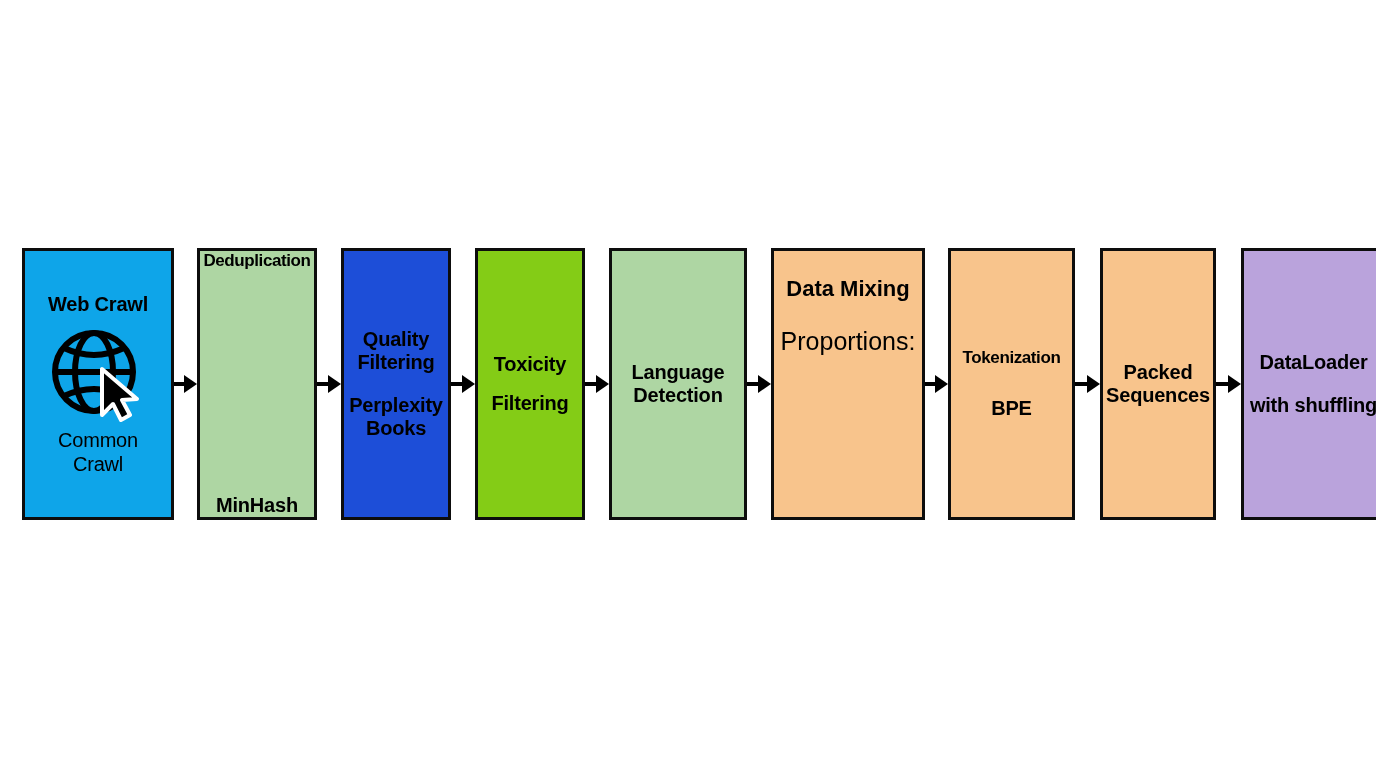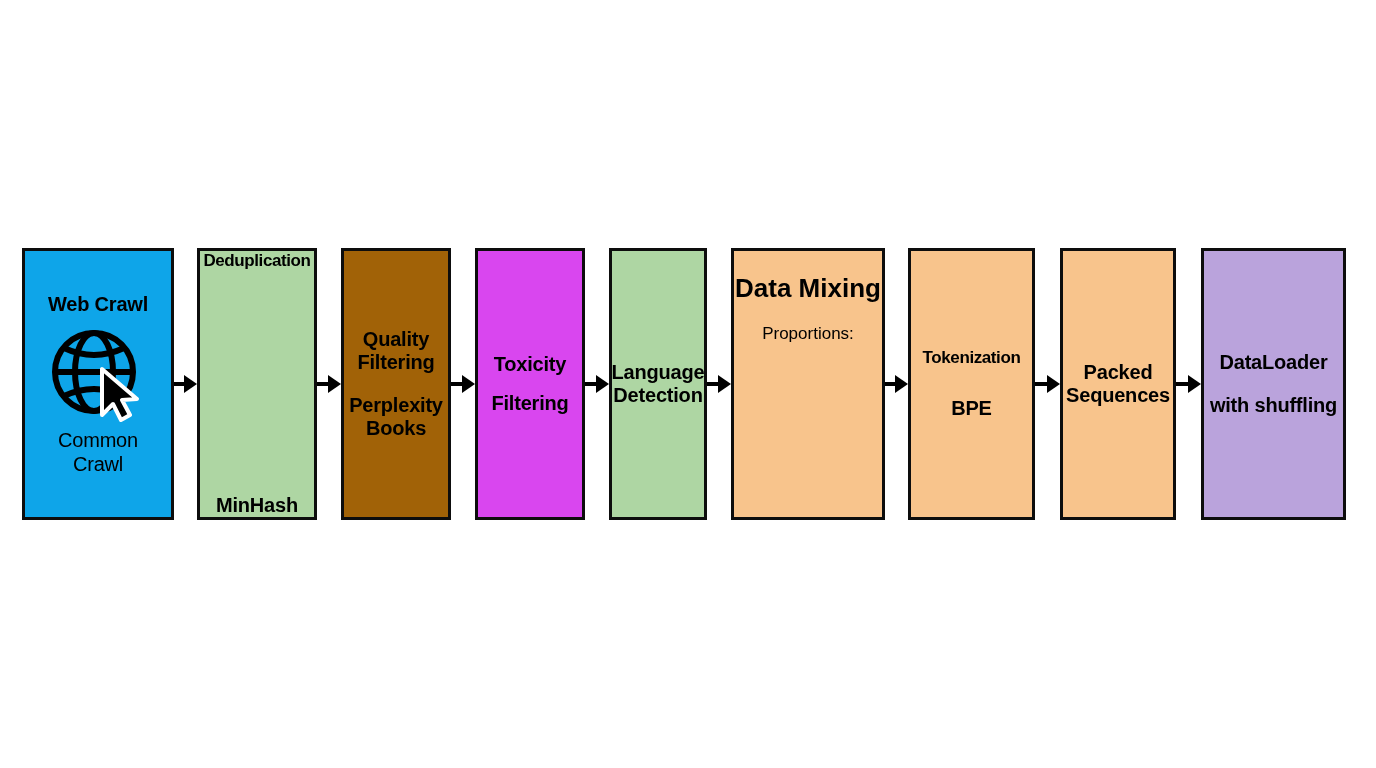--- a/index.html
+++ b/index.html
@@ -102,27 +102,27 @@
   .globe-wrap svg { display: block; }
   .twoline {
     font-size: 20px;
     line-height: 24px;
     letter-spacing: -0.2px;
     text-align: right;
   }
   
   .mix-title {
     font-weight: bold;
-    font-size: 26px;
+    font-size: 22px;
     line-height: 23px;
   }
   .mix-sub {
-    font-size: 17px;
-    line-height: 23px;
-    margin-top: 22px;
+    font-size: 25px;
+    line-height: 23px;
+    margin-top: 30px;
   }
   .mix-table {
     margin-top: 20px;
     width: 132px;
     border-collapse: collapse;
     font-size: 20px;
     line-height: 25px;
   }
   .mix-table td {
     padding: 0;
@@ -168,43 +168,43 @@
     <div class="stage" style="background:#aed6a3;width:120px;flex:none;justify-content:space-between;">
       <div class="title tight">Deduplication</div>
       <div class="subtitle">MinHash</div>
     </div>
 
     <div class="arrow" style="width:24px;">
       <div class="shaft"></div>
       <div class="head"></div>
     </div>
 
-    <div class="stage" style="background:#a16207;width:110px;flex:none;">
+    <div class="stage" style="background:#1d4ed8;width:110px;flex:none;">
       <div class="title">Quality</div>
       <div class="title">Filtering</div>
       <div class="subtitle">Perplexity</div>
       <div class="subtitle" style="margin-top:0;">Books</div>
     </div>
 
     <div class="arrow" style="width:24px;">
       <div class="shaft"></div>
       <div class="head"></div>
     </div>
 
-    <div class="stage" style="background:#d946ef;width:110px;flex:none;gap:16px;">
+    <div class="stage" style="background:#84cc16;width:110px;flex:none;gap:16px;">
       <div class="title">Toxicity</div>
       <div class="title">Filtering</div>
     </div>
 
     <div class="arrow" style="width:24px;">
       <div class="shaft"></div>
       <div class="head"></div>
     </div>
 
-    <div class="stage" style="background:#aed6a3;width:98px;flex:none;">
+    <div class="stage" style="background:#aed6a3;width:138px;flex:none;">
       <div class="title">Language</div>
       <div class="title">Detection</div>
     </div>
 
     <div class="arrow" style="width:24px;">
       <div class="shaft"></div>
       <div class="head"></div>
     </div>
 
     <div class="stage" style="background:#f8c48c;width:154px;flex:none;justify-content:flex-start;padding-top:26px;">

